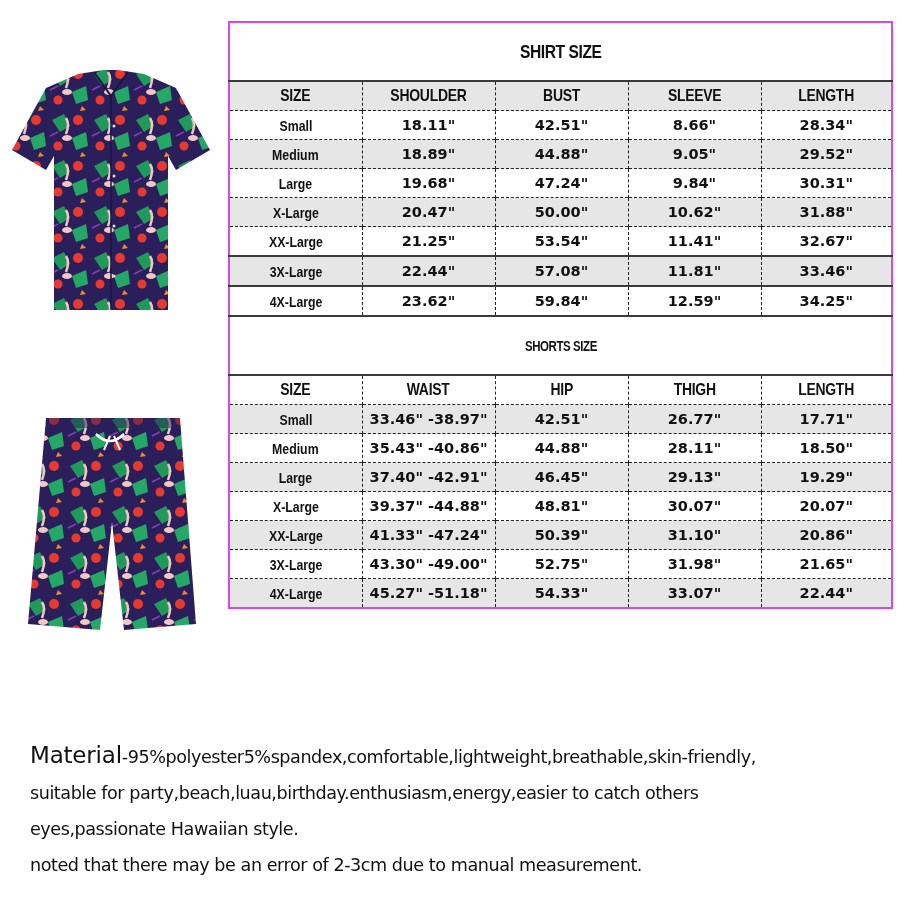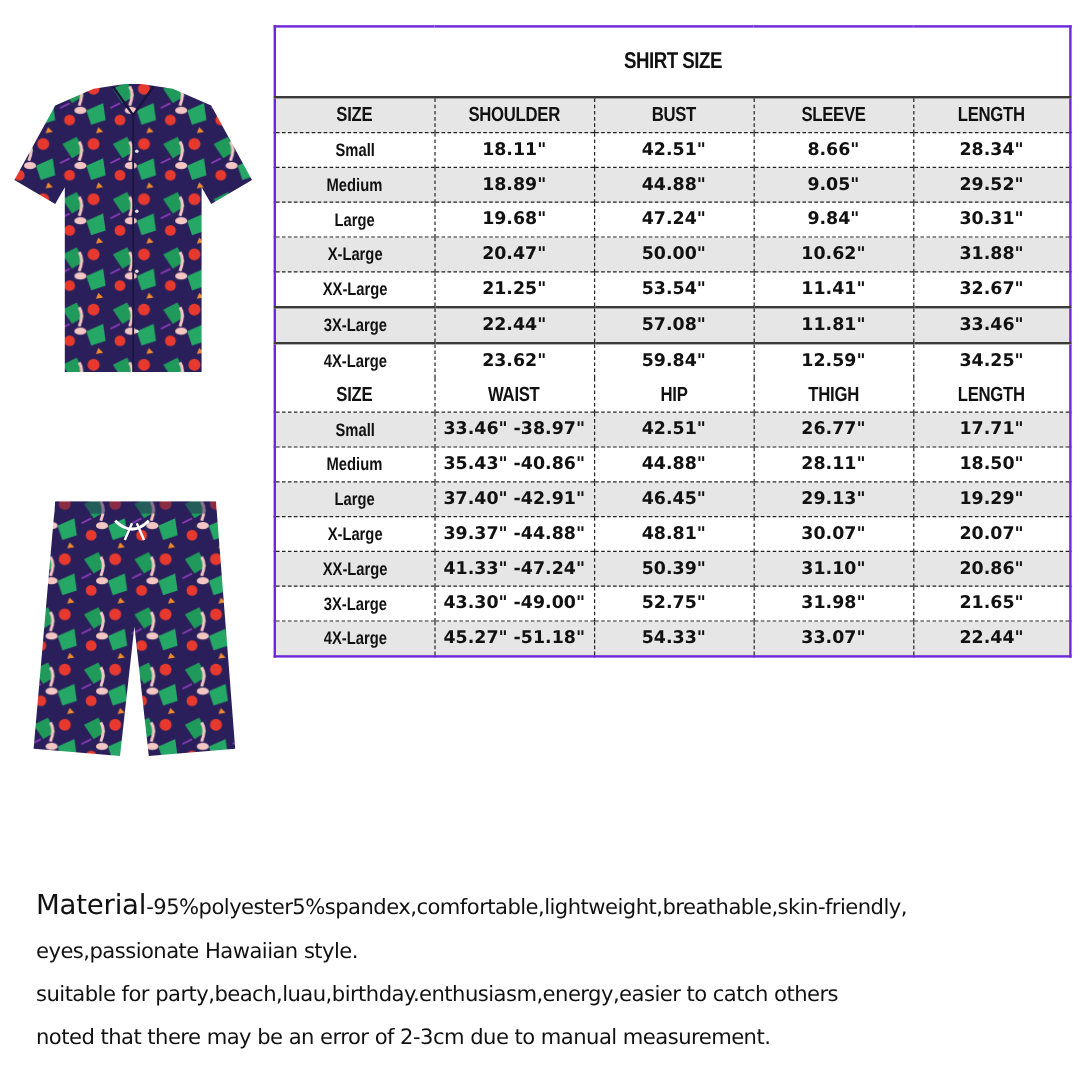--- a/index.html
+++ b/index.html
@@ -5,21 +5,21 @@
   html, body { margin: 0; padding: 0; background: #ffffff; }
   body { width: 900px; height: 900px; position: relative; overflow: hidden; font-family: "DejaVu Sans", sans-serif; color: #111; }
 
   .product { position: absolute; }
   .shirt { left: 6px; top: 66px; width: 210px; height: 250px; }
   .shorts { left: 24px; top: 412px; width: 176px; height: 222px; }
   .product svg { width: 100%; height: 100%; display: block; }
 
   .size-table {
     position: absolute; left: 228px; top: 21px; width: 663px;
-    border: 2px solid #6d28d9; border-collapse: collapse; table-layout: fixed; padding-left: 48px;
+    border: 2px solid #d946ef; border-collapse: collapse; table-layout: fixed; padding-left: 48px;
   }
   .size-table td {
     height: 28px; padding: 0; text-align: center; vertical-align: middle;
     border-left: 1.5px dashed #222; border-top: 1.5px dashed #222;
     font-family: "DejaVu Sans", sans-serif; font-weight: bold; font-size: 14.5px; color: #111;
   }
   .size-table tr > td:first-child { border-left: none; }
   .size-table .title-row td {
     height: 57px; border: none; border-bottom: 2px solid #3a3a3a;
     font-family: "Liberation Sans", sans-serif; font-weight: bold;
@@ -140,20 +140,23 @@
       <td>33.46"</td>
     </tr>
     <tr class="solid-top">
       <td class="size-label"><span>4X-Large</span></td>
       <td>23.62"</td>
       <td>59.84"</td>
       <td>12.59"</td>
       <td>34.25"</td>
     </tr>
 
+    <tr class="title-row shorts-title">
+      <td colspan="5"><span class="title-text">SHORTS SIZE</span></td>
+    </tr>
     <tr class="head-row">
       <td><span>SIZE</span></td>
       <td><span>WAIST</span></td>
       <td><span>HIP</span></td>
       <td><span>THIGH</span></td>
       <td><span>LENGTH</span></td>
     </tr>
     <tr class="shade">
       <td class="size-label"><span>Small</span></td>
       <td>33.46" -38.97"</td>
@@ -201,16 +204,16 @@
       <td>45.27" -51.18"</td>
       <td>54.33"</td>
       <td>33.07"</td>
       <td>22.44"</td>
     </tr>
   </tbody>
 </table>
 
 <div class="desc">
   <p><span class="key">Material</span><span>-95%polyester5%spandex,comfortable,lightweight,breathable,skin-friendly,</span></p>
+  <p>suitable for party,beach,luau,birthday.enthusiasm,energy,easier to catch others</p>
   <p>eyes,passionate Hawaiian style.</p>
-  <p>suitable for party,beach,luau,birthday.enthusiasm,energy,easier to catch others</p>
   <p>noted that there may be an error of 2-3cm due to manual measurement.</p>
 </div>
 
 </body></html>

